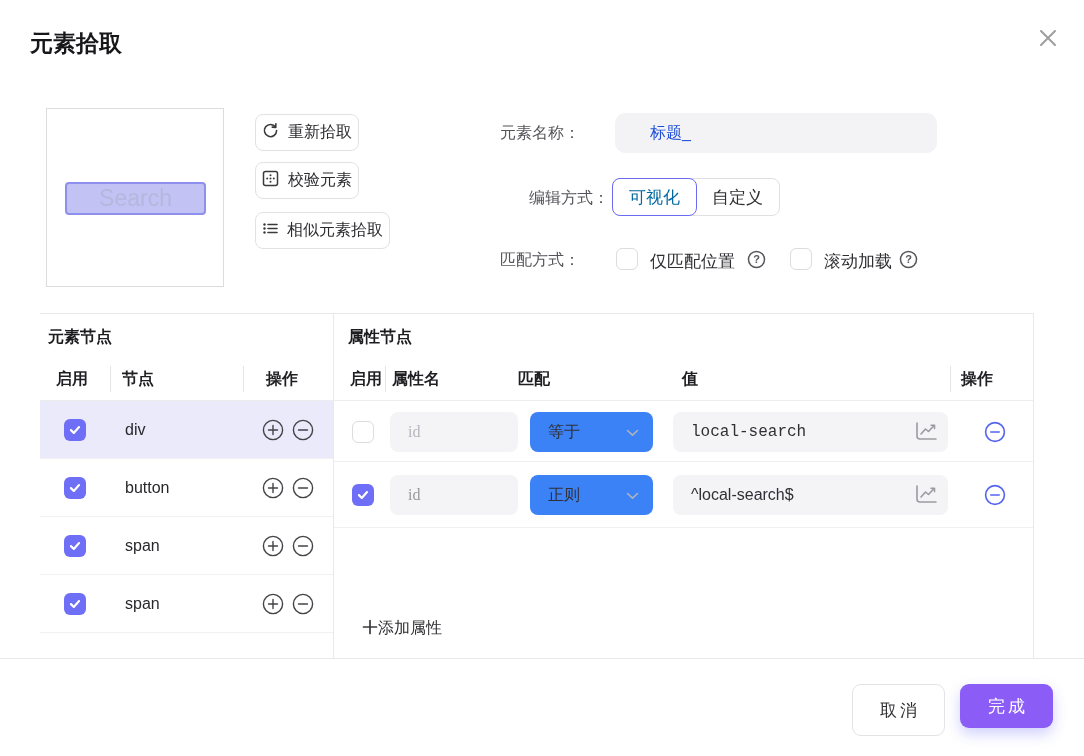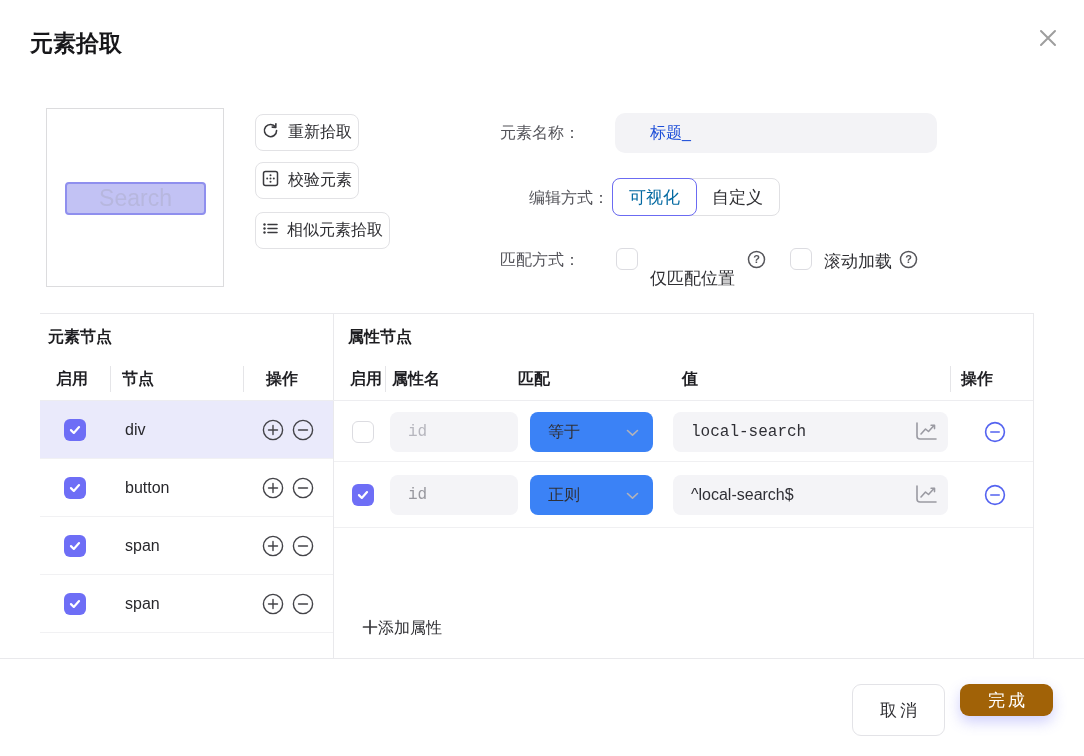--- a/index.html
+++ b/index.html
@@ -43,39 +43,39 @@
   .col-sep { width:1px; height:26px; background:#e5e5e8; }
 
   .lrow { left:40px; width:293px; height:58px; border-bottom:1px solid #f1f1f3; background:#fff; cursor:pointer; }
   .lrow.selected { background:#eaeafb; }
   .node-name { position:absolute; left:85px; top:0; height:57px; display:flex; align-items:center;
     font-size:16px; color:#28282c; }
   .circle-btn { position:absolute; top:18px; width:22px; height:22px; cursor:pointer; background:none; border:none; padding:0; }
 
   .arow { left:334px; width:699px; border-bottom:1px solid #f0f0f2; background:#fff; }
   .attr-input { position:absolute; width:128px; height:40px; background:#f4f4f7; border:none; outline:none;
-    border-radius:8px; padding-left:18px; font-size:16px; color:#3a3a40; font-family:Liberation Mono, monospace; }
+    border-radius:8px; padding-left:18px; font-size:16px; color:#3a3a40; font-family:Liberation Serif, serif; }
   .attr-input::placeholder { color:#b6b6be; }
   .attr-input.dim { color:#98989f; }
   .sel { position:absolute; width:123px; height:40px; background:#3b82f6; border-radius:8px;
     display:flex; align-items:center; padding:0 14px 0 18px; cursor:pointer; }
   .sel-text { font-size:16px; color:#303036; flex:1; }
   .val-wrap { position:absolute; width:275px; height:40px; }
   .val-input { width:275px; height:40px; background:#f4f4f7; border:none; outline:none; border-radius:8px;
     padding:0 44px 0 18px; font-size:16px; color:#2f2f35; font-family:inherit; }
   .chart-btn { position:absolute; right:9px; top:9px; width:26px; height:22px; cursor:pointer; background:none; border:none; padding:0; }
 
   .add-attr { left:362px; top:618px; display:inline-flex; align-items:center; gap:0;
     background:none; border:none; cursor:pointer; }
   .add-attr span { font-size:16px; color:#2f2f33; }
 
   .btn-cancel { left:852px; top:684px; width:93px; height:52px; background:#fff; border:1px solid #e3e3e7;
     border-radius:9px; font-size:17px; color:#2f2f33; letter-spacing:3px; padding-left:3px; cursor:pointer;
     font-family:inherit; }
-  .btn-confirm { left:960px; top:684px; width:93px; height:32px; background:#a16207; border:none;
+  .btn-confirm { left:960px; top:684px; width:93px; height:44px; background:#8b5cf6; border:none;
     border-radius:9px; font-size:17px; color:#fff; letter-spacing:3px; padding-left:3px; cursor:pointer;
     box-shadow:0 6px 14px rgba(108,108,245,0.32); font-family:inherit; }
 </style>
 </head>
 <body>
 
 <div id="dialog">
 
   <div class="abs title">元素拾取</div>
 
@@ -129,21 +129,21 @@
   <input class="abs name-input" value="标题_" style="">
 
   <div class="abs form-label" style="left:500px; top:188px;margin-left:29px;">编辑方式：</div>
   <div class="abs segmented">
     <div class="seg selected">可视化</div>
     <div class="seg">自定义</div>
   </div>
 
   <div class="abs form-label" style="left:500px; top:250px;">匹配方式：</div>
   <div class="abs checkbox" style="left:616px; top:248px;"></div>
-  <div class="abs opt-label" style="left:650px; top:267px;">仅匹配位置</div>
+  <div class="abs opt-label" style="left:650px; top:250px;">仅匹配位置</div>
   <span class="abs help" style="left:747px; top:250px;">
     <svg width="19" height="19" viewBox="0 0 19 19">
         <circle cx="9.5" cy="9.5" r="8" fill="none" stroke="#55555a" stroke-width="1.5"></circle>
         <text x="9.5" y="13.4" text-anchor="middle" font-size="11" font-weight="bold" fill="#55555a">?</text>
       </svg>
   </span>
   <div class="abs checkbox" style="left:790px; top:248px;"></div>
   <div class="abs opt-label" style="left:824px; top:250px;">滚动加载</div>
   <span class="abs help" style="left:899px; top:250px;">
     <svg width="19" height="19" viewBox="0 0 19 19">

